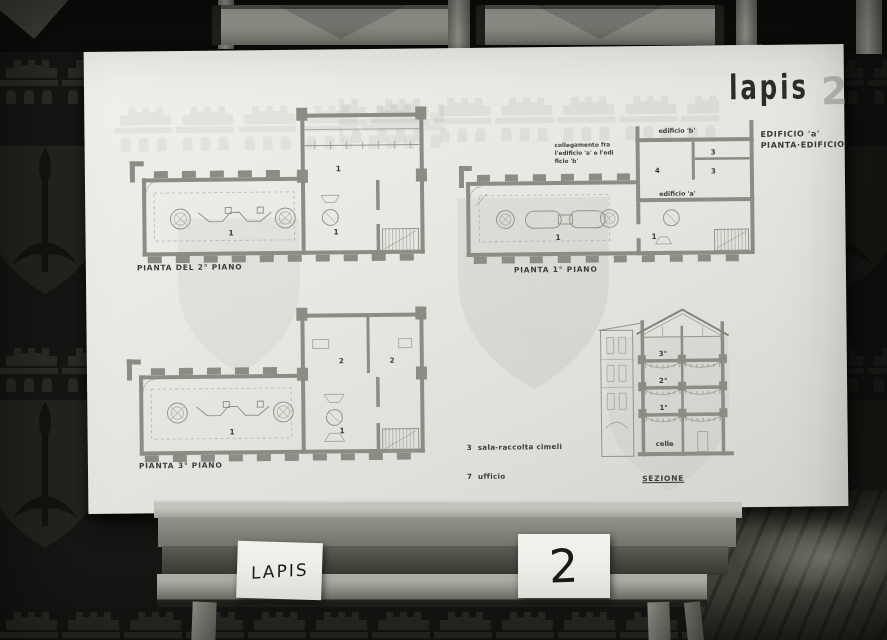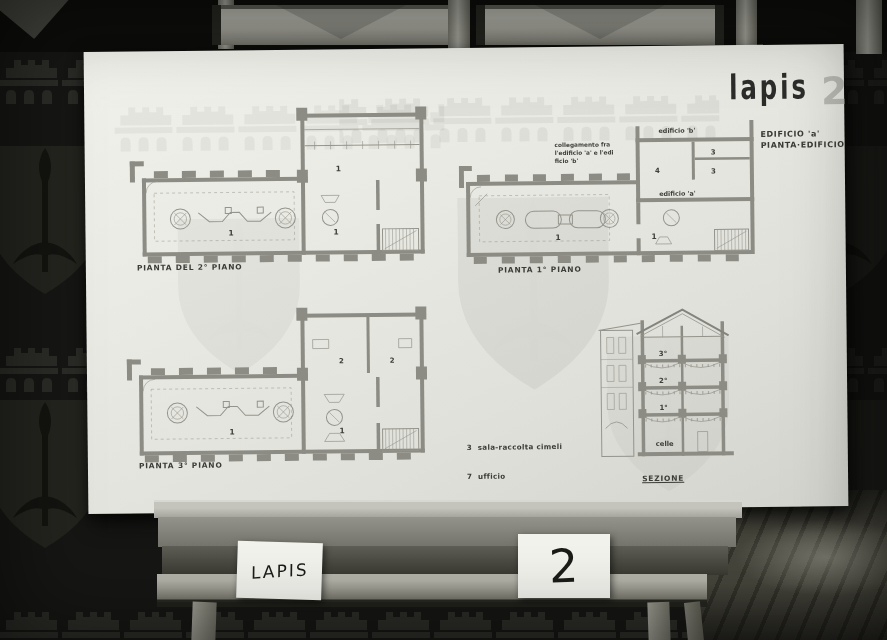--- a/index.html
+++ b/index.html
@@ -275,21 +275,21 @@
       <text x="96" y="48" font-size="5.8">l'edificio 'a' e l'edi</text>
       <text x="96" y="56" font-size="5.8">ficio 'b'</text>
       <text x="200" y="27" font-size="6.4">edificio 'b'</text>
       <text x="200" y="90" font-size="6.4">edificio 'a'</text>
       <text x="196" y="67" font-size="7">4</text>
       <text x="252" y="49" font-size="7">3</text>
       <text x="252" y="68" font-size="7">3</text>
       <text x="96" y="133" font-size="7.5">1</text>
       <text x="192" y="133" font-size="7.5">1</text>
     </svg>
-    <div class="caption" style="left:368px;top:218px;padding-left:44px;">PIANTA 1° PIANO</div>
+    <div class="caption" style="left:384px;top:218px;padding-left:44px;">PIANTA 1° PIANO</div>
 
     <svg class="plan" style="left:12px;top:250px;" width="330" height="168" viewBox="0 0 330 168">
       <g>
         <rect class="w" x="28" y="58" width="14" height="5"></rect>
           <rect class="w" x="28" y="58" width="5" height="21"></rect>
         <rect class="w" x="40" y="74" width="165" height="4"></rect>
         <rect class="w" x="202" y="14" width="4" height="140"></rect>
         <rect class="w" x="202" y="14" width="123" height="4"></rect>
         <rect class="w" x="321" y="14" width="4" height="140"></rect>
         <rect class="w" x="40" y="150" width="285" height="4"></rect>

